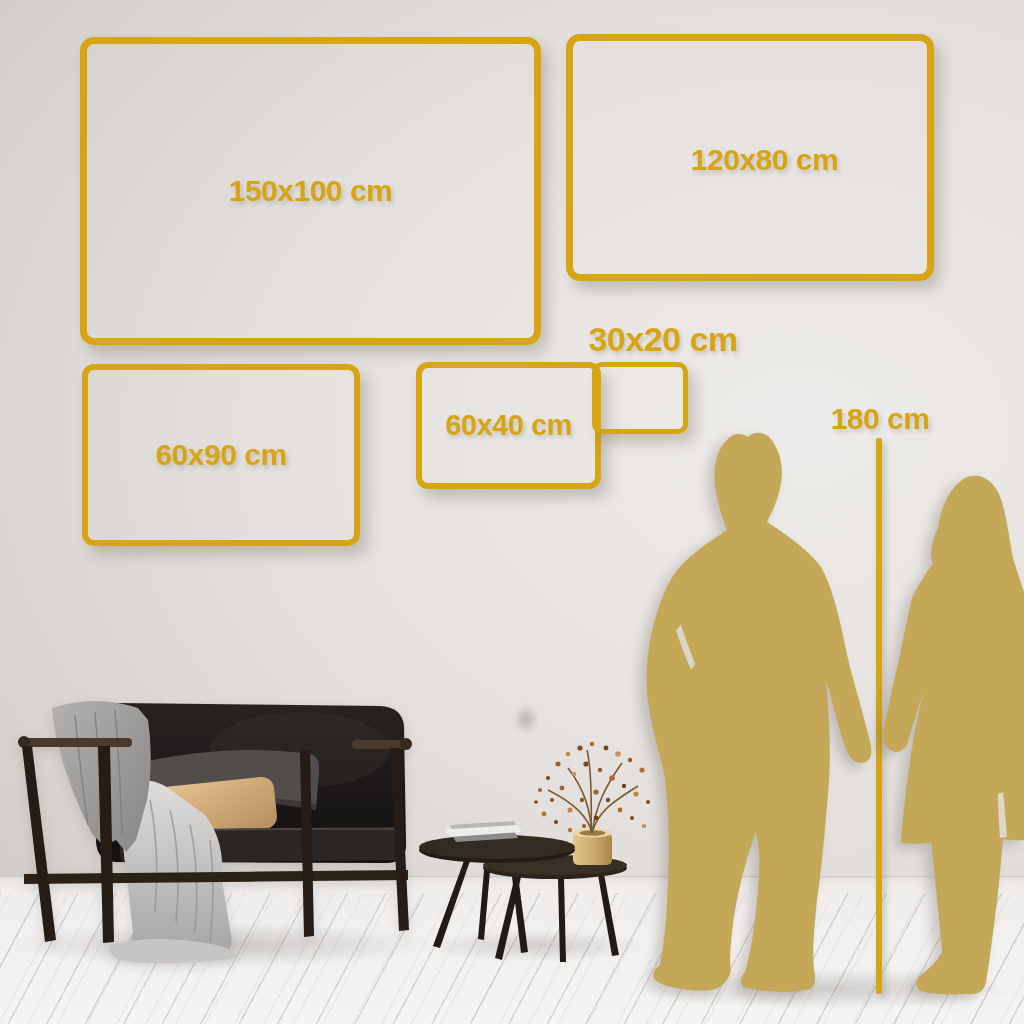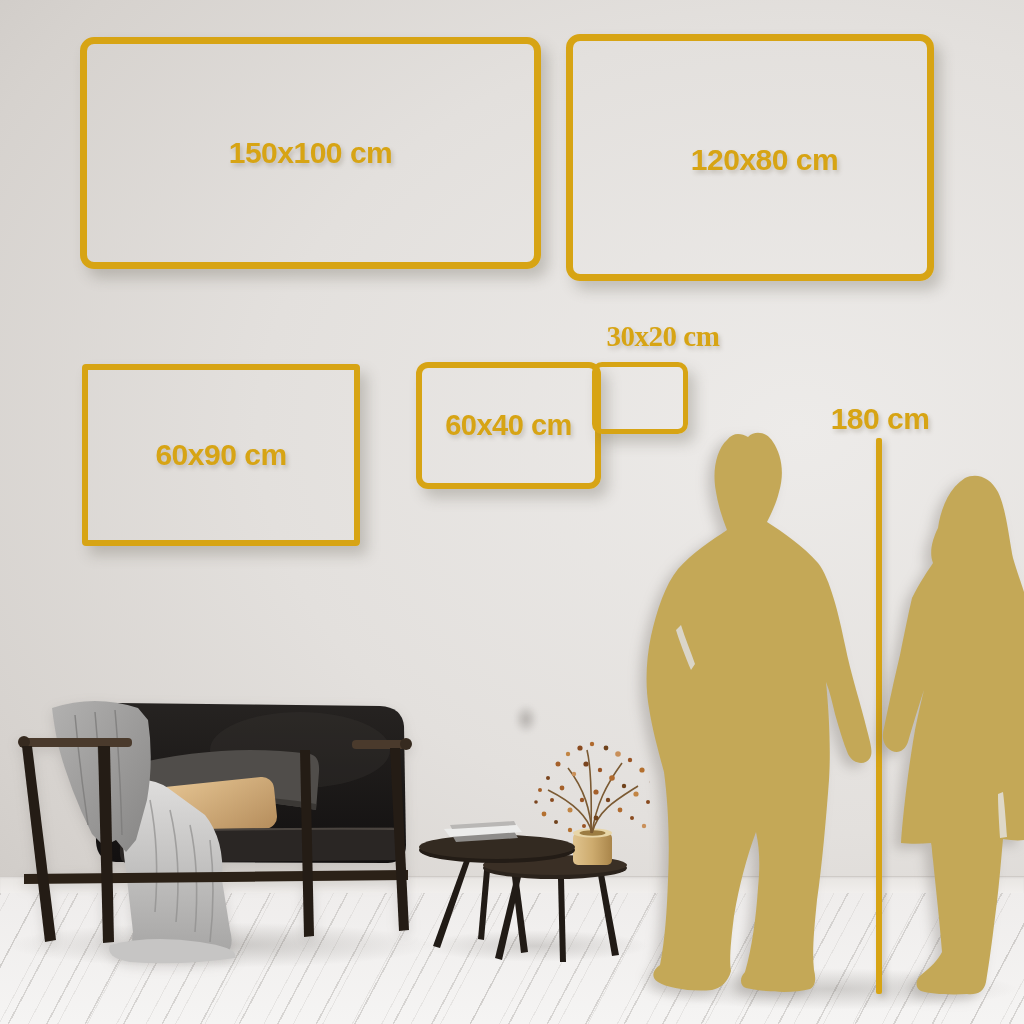--- a/index.html
+++ b/index.html
@@ -42,37 +42,37 @@
   <div id="floor"></div>
   <div id="wall-smudge"></div>
 
   <div class="floor-shadow" style="left:5px;top:922px;width:430px;height:46px;
               background:radial-gradient(ellipse at 50% 50%, rgba(60,55,48,.22), rgba(60,55,48,0) 70%);"></div>
   <div class="floor-shadow" style="left:420px;top:930px;width:230px;height:32px;
               background:radial-gradient(ellipse at 50% 50%, rgba(60,55,48,.18), rgba(60,55,48,0) 70%);"></div>
   <div class="floor-shadow" style="left:640px;top:968px;width:380px;height:42px;
               background:radial-gradient(ellipse at 50% 50%, rgba(60,55,48,.20), rgba(60,55,48,0) 70%);"></div>
 
-  <div class="frame" style="left:80px;top:37px;width:461px;height:232px;border-width:7px;border-radius:14px;">
+  <div class="frame" style="left:80px;top:37px;width:461px;height:308px;border-width:7px;border-radius:14px;">
     <span class="frame-label" style="font-size:30px;">150x100 cm</span>
   </div>
 
   <div class="frame" style="left:566px;top:34px;width:368px;height:247px;border-width:7px;border-radius:14px;padding-left:29px;">
     <span class="frame-label" style="font-size:30px;position:relative;top:2px;">120x80 cm</span>
   </div>
 
-  <div class="frame" style="left:82px;top:364px;width:278px;height:182px;border-width:6px;border-radius:4px;">
+  <div class="frame" style="left:82px;top:364px;width:278px;height:182px;border-width:6px;border-radius:12px;">
     <span class="frame-label" style="font-size:30px;">60x90 cm</span>
   </div>
 
   <div class="frame" style="left:383px;top:362px;width:185px;height:127px;border-width:6px;border-radius:12px;margin-left:33px;">
     <span class="frame-label" style="font-size:29px;">60x40 cm</span>
   </div>
 
-  <div class="free-label" style="left:588px;top:320px;width:150px;font-size:29px;font-family:Liberation Serif, serif;">30x20 cm</div>
+  <div class="free-label" style="left:588px;top:320px;width:150px;font-size:34px;">30x20 cm</div>
   <div class="frame" style="left:592px;top:362px;width:96px;height:72px;border-width:5px;border-radius:10px;"></div>
 
   <div class="free-label" style="left:795px;top:402px;width:170px;font-size:30px;">180 cm</div>
   <div id="vline"></div>
 
   <svg id="sofa-svg" style="left:0;top:690px;" width="440" height="290" viewBox="0 0 440 290">
     <defs>
       <linearGradient id="shellGrad" x1="0" y1="0" x2="0" y2="1">
         <stop offset="0" stop-color="#262321"></stop>
           <stop offset="1" stop-color="#121010"></stop>

